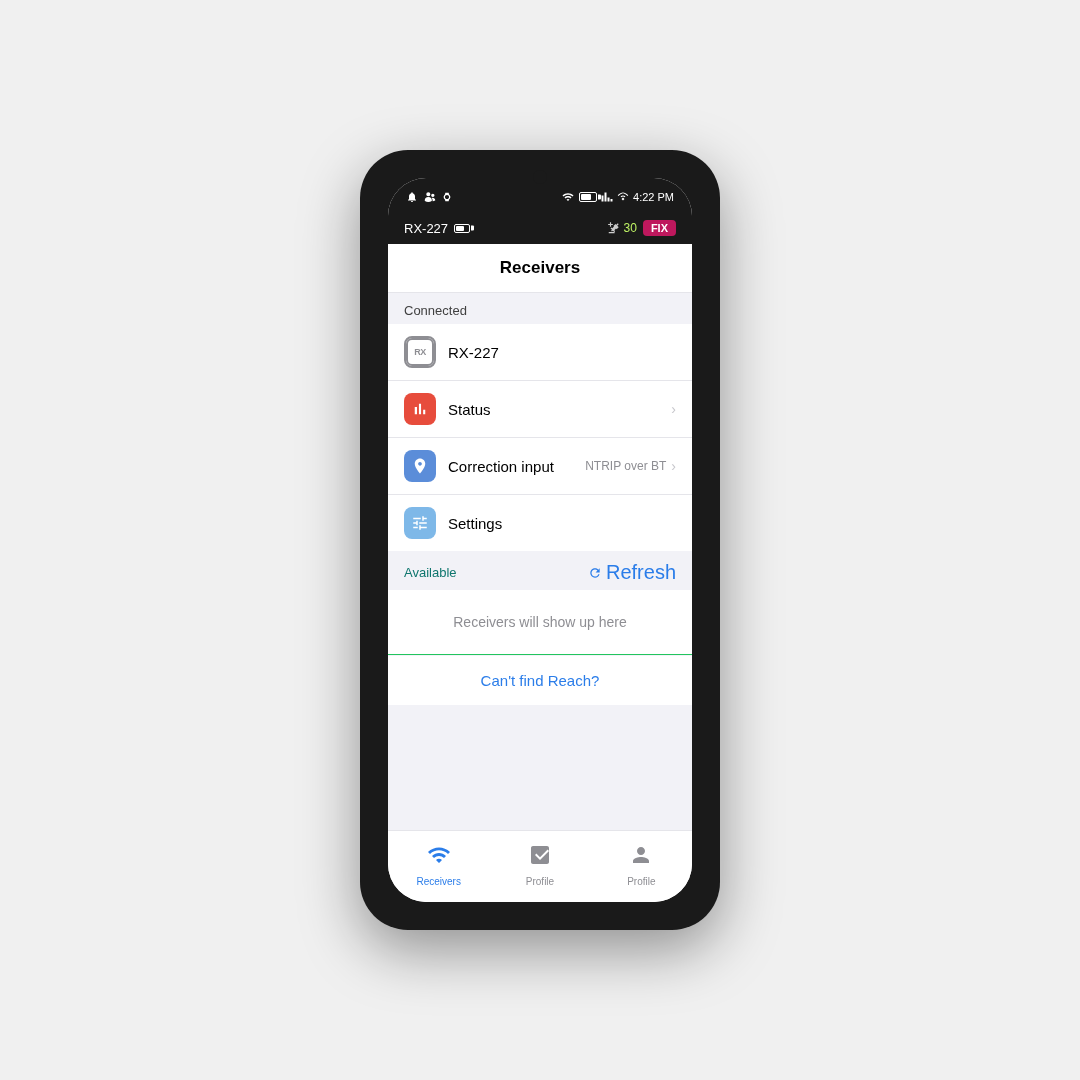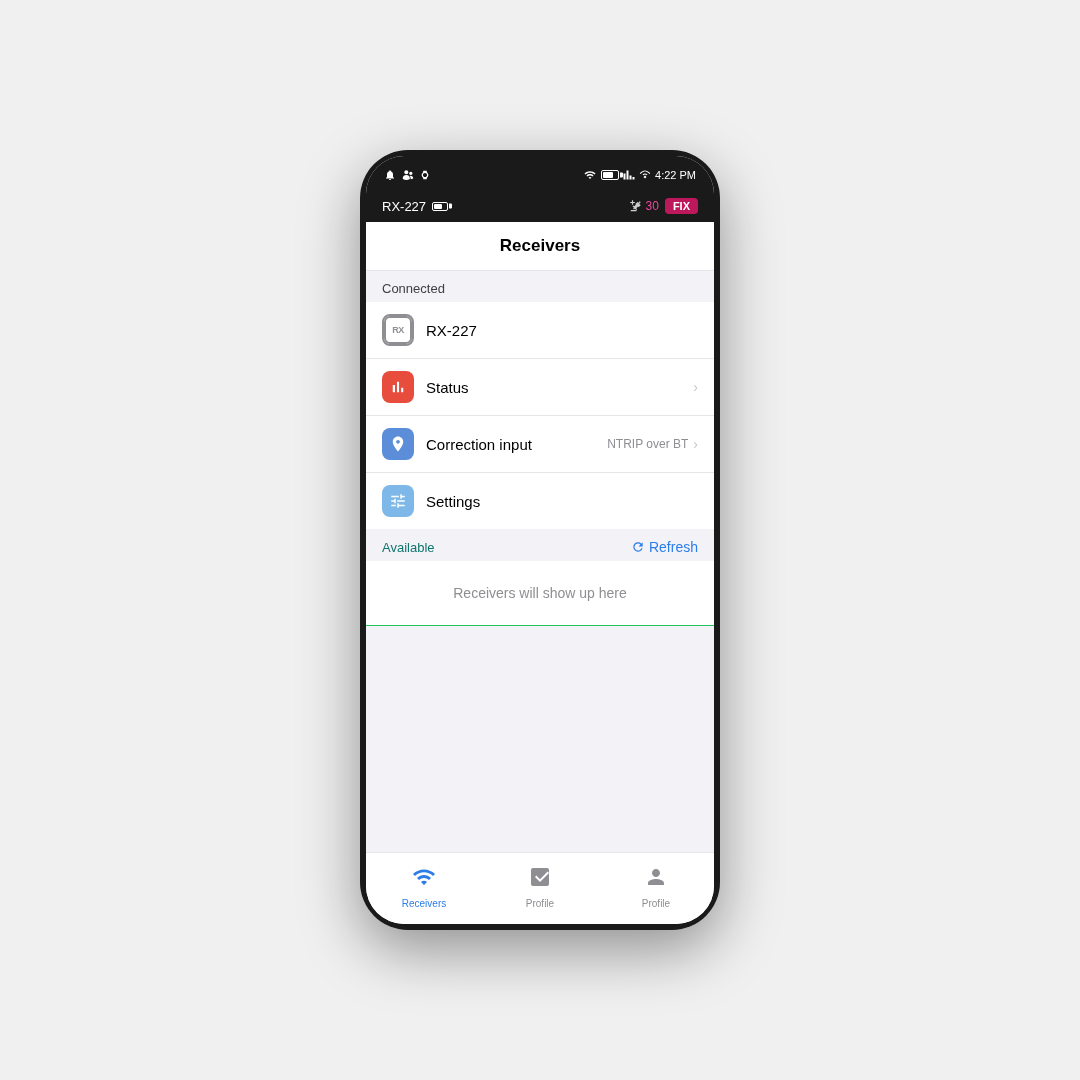--- a/index.html
+++ b/index.html
@@ -9,21 +9,21 @@
       justify-content: center;
       align-items: center;
       min-height: 100vh;
       font-family: -apple-system, BlinkMacSystemFont, 'Segoe UI', sans-serif;
     }
     .phone-outer {
       width: 360px;
       height: 780px;
       background: #1a1a1a;
       border-radius: 48px;
-      padding: 6px;
+      padding: 28px;
       box-shadow: 0 20px 60px rgba(0,0,0,0.4);
       position: relative;
     }
     .phone-inner {
       width: 100%;
       height: 100%;
       background: #fff;
       border-radius: 38px;
       overflow: hidden;
       display: flex;
@@ -84,21 +84,21 @@
     .app-bar-right {
       display: flex;
       align-items: center;
       gap: 6px;
     }
     .satellite-count {
       display: flex;
       align-items: flex-end;
       gap: 3px;
       font-size: 12px;
-      color: #ec4899;
+      color: #bef264;
     }
     .fix-badge {
       background: #be185d;
       color: #fff;
       font-size: 11px;
       font-weight: bold;
       padding: 2px 8px;
       border-radius: 4px;
     }
     .battery-icon {
@@ -227,21 +227,21 @@
     .available-label {
       font-size: 13px;
       color: #0f766e;
       font-weight: 500;
     }
     .refresh-btn {
       display: flex;
       align-items: center;
       gap: 4px;
       color: #2b7de9;
-      font-size: 14px;
+      font-size: 20px;
       cursor: pointer;
       background: none;
       border: none;
     }
     .empty-state {
       background: #fff;
       padding: 24px 16px;
       text-align: center;
       color: #8e8e93;
       font-size: 14px;
@@ -423,20 +423,23 @@
           <span>Refresh</span>
         </button>
       </div>
 
       <div class="list-card">
         <div class="empty-state">
           <span>Receivers will show up here</span>
         </div>
       </div>
 
+      <div class="cant-find">
+        <span>Can't find Reach?</span>
+      </div>
 
     </div>
 
     <div class="bottom-nav">
       <div class="nav-item active">
         <span class="nav-icon">
           <svg width="24" height="24" viewBox="0 0 24 24" fill="#2b7de9">
               <path d="M1 9l2 2c4.97-4.97 13.03-4.97 18 0l2-2C16.93 2.93 7.08 2.93 1 9zm8 8l3 3 3-3c-1.65-1.66-4.34-1.66-6 0zm-4-4l2 2c2.76-2.76 7.24-2.76 10 0l2-2C15.14 9.14 8.87 9.14 5 13z"></path>
             </svg>
         </span>

